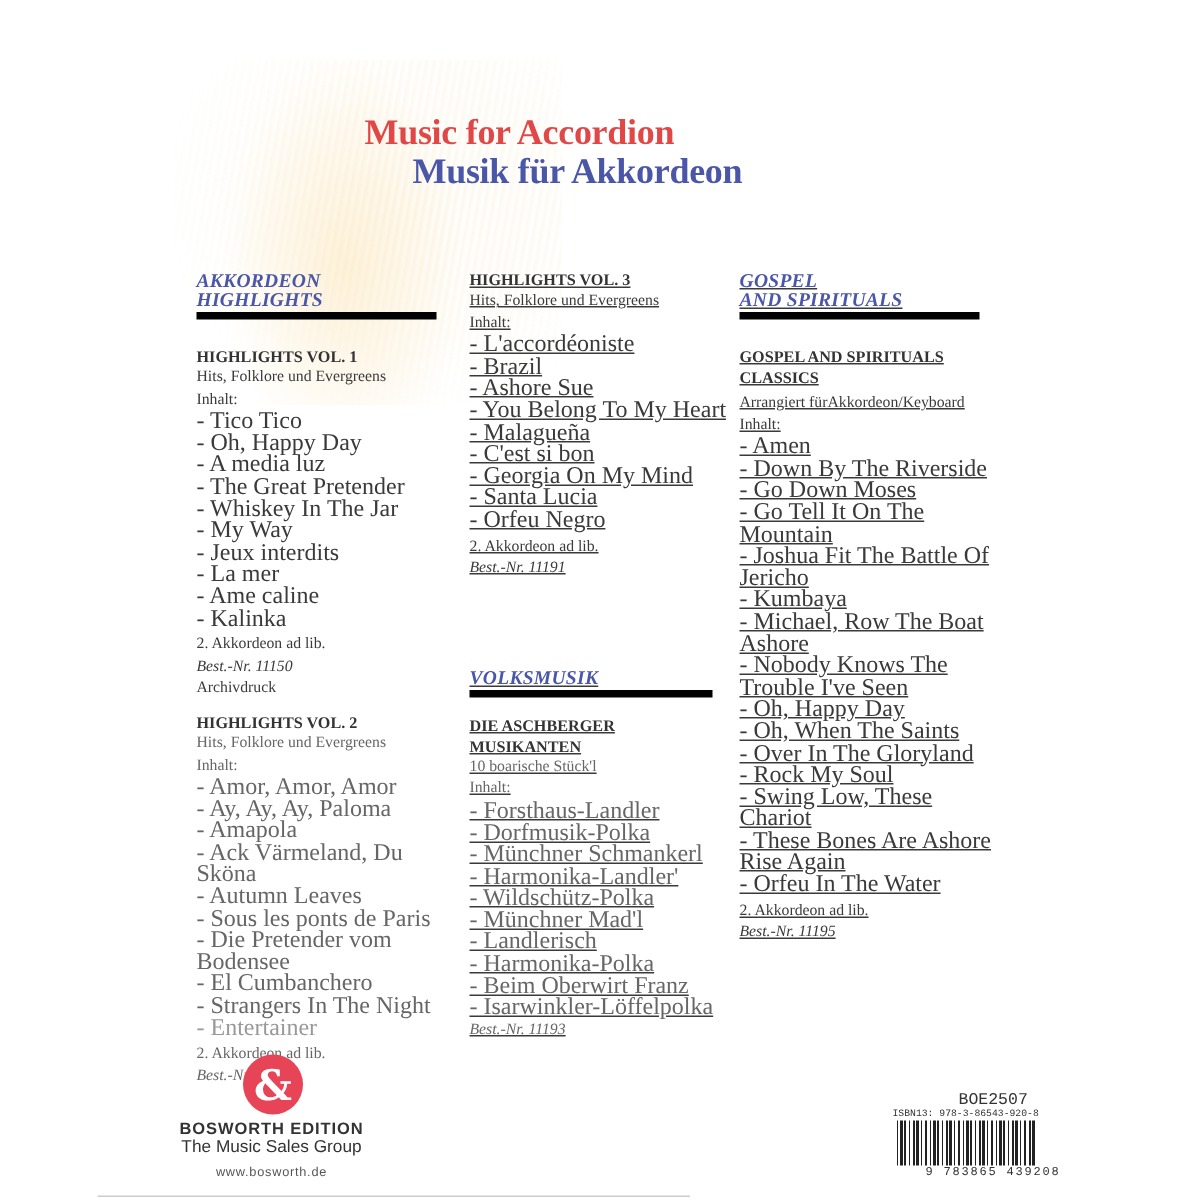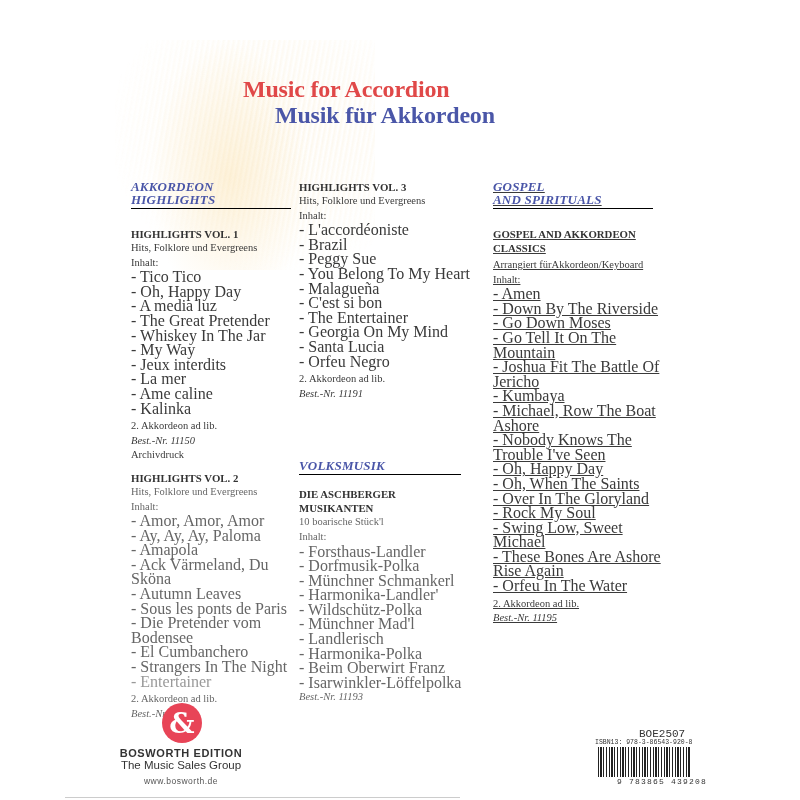--- a/index.html
+++ b/index.html
@@ -20,27 +20,27 @@
     .fan2 {
       position: absolute; left: 150px; top: 40px; width: 160px; height: 230px;
       background: radial-gradient(ellipse at 50% 60%, rgba(252,232,190,0.55) 0%, rgba(255,255,255,0) 70%);
     }
     .title { position: absolute; font-weight: bold; font-size: 24px; letter-spacing: -0.2px; }
     .title-en { left: 243px; top: 76px; color: var(--c-red); }
     .title-de { left: 275px; top: 102px; color: var(--c-blue); }
 
     .col { position: absolute; top: 180px; font-size: 10.5px; line-height: 14.6px; }
     .col1 { left: 131px; width: 165px; }
-    .col2 { left: 299px; width: 180px; top: 180px; }
+    .col2 { left: 313px; width: 180px; top: 180px; text-decoration: underline; }
     .col3 { left: 493px; width: 180px; text-decoration: underline; }
 
     .section-head {
       font-style: italic; font-weight: bold; font-size: 13px; line-height: 13px;
       color: var(--c-blue); text-transform: uppercase;
-      border-bottom: 1px solid #000000; padding-bottom: 2px; width: 160px; letter-spacing: 0.2px;
+      border-bottom: 5px solid #000000; padding-bottom: 2px; width: 160px; letter-spacing: 0.2px;
     }
     .col2 .section-head { width: 162px; }
     .book-title { font-weight: bold; font-size: 10.8px; color: #333; margin-top: 12px; line-height: 14px; }
     .col2 .book-title.first { margin-top: 0; }
     .sub { font-size: 10.5px; }
     .items { margin: 0; padding: 0; list-style: none; }
     .items li { font-size: 16px; line-height: 14.6px; }
     .note { margin-top: 3px; }
     .bestnr { font-style: italic; }
     .grey { color: #666; }
@@ -120,25 +120,24 @@
 </div>
 
 <div class="col col2">
   <div class="book">
     <div class="book-title first">HIGHLIGHTS VOL. 3</div>
     <div class="sub">Hits, Folklore und Evergreens</div>
     <div class="sub">Inhalt:</div>
     <ul class="items">
       <li>- L'accordéoniste</li>
       <li>- Brazil</li>
-      <li>- Peggy Sue</li>
+      <li>- Ashore Sue</li>
       <li>- You Belong To My Heart</li>
       <li>- Malagueña</li>
       <li>- C'est si bon</li>
-      <li>- The Entertainer</li>
       <li>- Georgia On My Mind</li>
       <li>- Santa Lucia</li>
       <li>- Orfeu Negro</li>
     </ul>
     <div class="note">2. Akkordeon ad lib.</div>
     <div class="bestnr">Best.-Nr. 11191</div>
   </div>
 
   <div class="section-head" style="margin-top:58px">
     <div>VOLKSMUSIK</div>
@@ -167,39 +166,39 @@
   </div>
 </div>
 
 <div class="col col3">
   <div class="section-head">
     <div>GOSPEL</div>
     <div>AND SPIRITUALS</div>
   </div>
   <div class="book">
     <div class="book-title" style="margin-top:18px">
-      <div>GOSPEL AND AKKORDEON</div>
+      <div>GOSPEL AND SPIRITUALS</div>
       <div>CLASSICS</div>
     </div>
     <div class="sub" style="margin-top:3px">Arrangiert fürAkkordeon/Keyboard</div>
     <div class="sub">Inhalt:</div>
     <ul class="items">
       <li>- Amen</li>
       <li>- Down By The Riverside</li>
       <li>- Go Down Moses</li>
       <li>- Go Tell It On The Mountain</li>
       <li>- Joshua Fit The Battle Of Jericho</li>
       <li>- Kumbaya</li>
       <li>- Michael, Row The Boat Ashore</li>
       <li>- Nobody Knows The Trouble I've Seen</li>
       <li>- Oh, Happy Day</li>
       <li>- Oh, When The Saints</li>
       <li>- Over In The Gloryland</li>
       <li>- Rock My Soul</li>
-      <li>- Swing Low, Sweet Michael</li>
+      <li>- Swing Low, These Chariot</li>
       <li>- These Bones Are Ashore Rise Again</li>
       <li>- Orfeu In The Water</li>
     </ul>
     <div class="note">2. Akkordeon ad lib.</div>
     <div class="bestnr">Best.-Nr. 11195</div>
   </div>
 </div>
 
 <div class="logo">&amp;</div>
 <div class="pub pub1">BOSWORTH EDITION</div>

